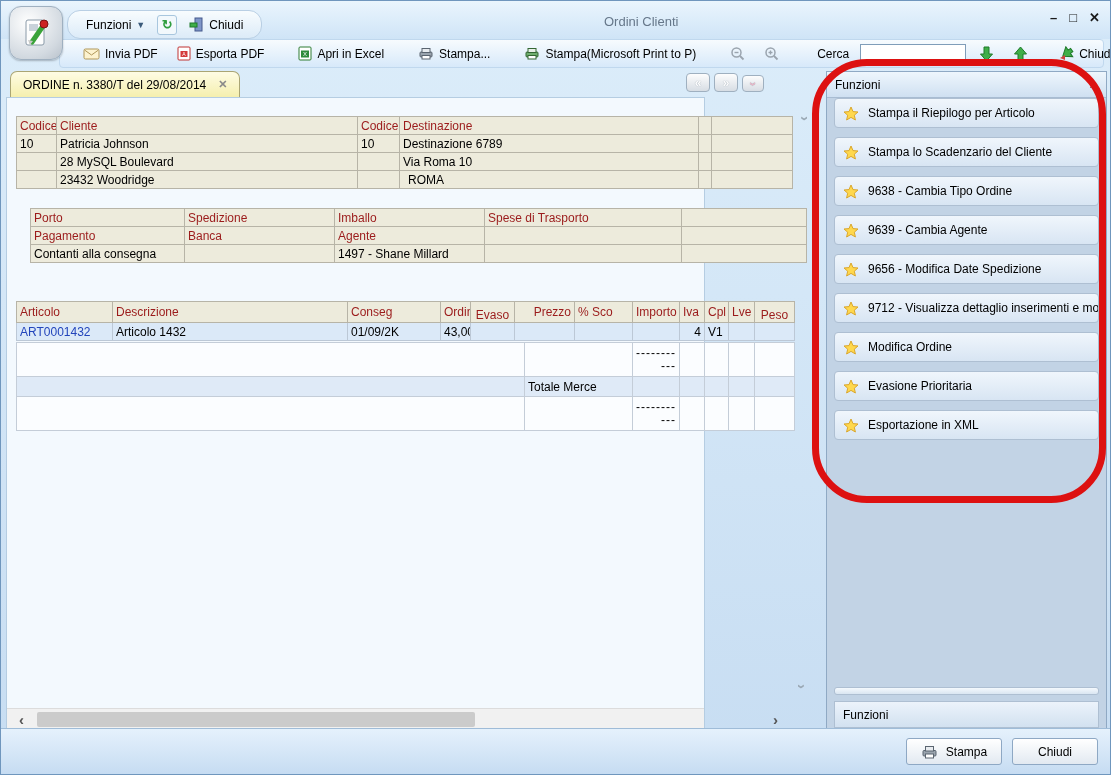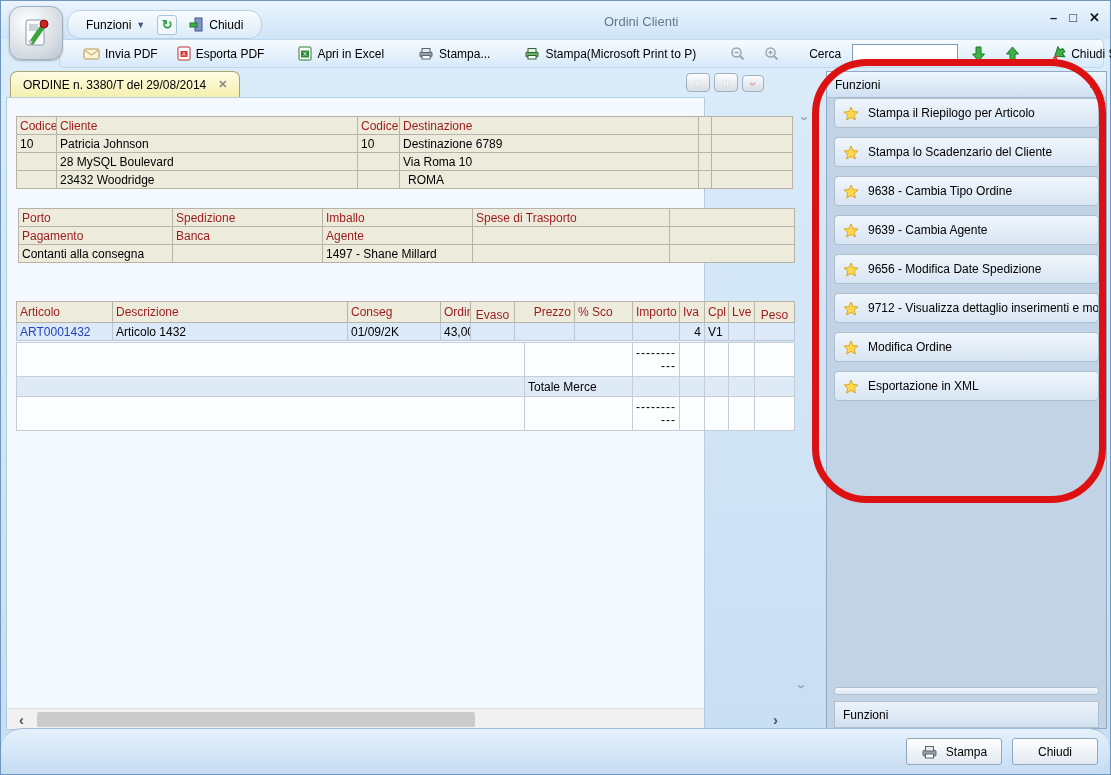--- a/index.html
+++ b/index.html
@@ -17,21 +17,21 @@
   .win-controls{position:absolute;right:10px;top:9px;display:flex;gap:12px;color:#1a1a1a;font-weight:bold;font-size:13px;}
   .win-controls span{cursor:default;}
 
   
   .toolbar{position:absolute;top:38px;left:58px;right:6px;height:27px;background:linear-gradient(#f7fbfe,#d7e9fa);border:1px solid #c0d8ee;border-radius:4px;display:flex;align-items:center;padding:0 6px;gap:7px;}
   .grip{width:4px;height:18px;background-image:radial-gradient(circle,#9ab4cc 1px,transparent 1.2px);background-size:4px 4px;margin-right:4px;}
   .tb-btn{display:flex;align-items:center;gap:5px;padding:3px 6px;border-radius:3px;white-space:nowrap;cursor:default;}
   .tb-sep{width:1px;height:20px;background:#b6cde2;margin:0 4px;}
   .search-input{width:98px;height:18px;border:1px solid #7f9db9;background:#fff;font:12px "Liberation Sans",sans-serif;padding:0 3px;}
   .push{margin-left:auto;}
-  .cerca-label{margin:0 4px 0 2px;}
+  .cerca-label{margin:0 4px 0 10px;}
 
   
   .tabstrip{position:absolute;left:5px;top:66px;width:813px;height:30px;}
   .tab{position:absolute;left:4px;bottom:0;height:25px;background:linear-gradient(#fefce4,#f5efae);border:1px solid #aaa574;border-bottom:none;border-radius:7px 7px 0 0;padding:0 12px;display:flex;align-items:center;gap:12px;}
   .tab-close{color:#8a8a8a;font-size:11px;font-weight:bold;}
   .tabnav{position:absolute;right:55px;bottom:5px;display:flex;gap:4px;align-items:flex-end;}
   .tabnav-btn{width:22px;height:17px;border:1px solid #9fb0c0;border-radius:4px;background:linear-gradient(#fdfdfd,#d7dde4);display:flex;align-items:center;justify-content:center;color:#ffffff;text-shadow:0 0 1px #8a96a2;font-weight:bold;font-size:12px;line-height:1;}
   .tabnav-btn.small{width:20px;height:15px;color:#e8b8c8;}
   .rot90{display:inline-block;transform:rotate(90deg);}
   .rotm90{display:inline-block;transform:rotate(-90deg);}
@@ -56,21 +56,21 @@
   
   .fpanel{position:absolute;left:825px;top:70px;width:281px;height:658px;background:#c2d3e5;border:1px solid #8fa9c4;box-sizing:border-box;}
   .fpanel-header{height:25px;background:linear-gradient(#eef6fd,#cfe0f1);border-bottom:1px solid #a8bcd2;display:flex;align-items:center;padding:0 8px;}
   .fpanel-header .hx{margin-left:auto;font-size:11px;color:#222;}
   .fitem{margin:0 7px 9px 7px;height:30px;box-sizing:border-box;background:linear-gradient(#f0f6fc,#d8e5f3);border:1px solid #aebfd2;border-radius:4px;display:flex;align-items:center;gap:9px;padding:0 8px;white-space:nowrap;overflow:hidden;cursor:default;}
   .fitem:first-of-type{margin-top:7px;}
   .fsplit{position:absolute;left:7px;right:7px;top:615px;height:8px;background:linear-gradient(#f4f9fd,#dae6f2);border:1px solid #aebfd2;border-radius:3px;box-sizing:border-box;}
   .ffoot{position:absolute;left:7px;right:7px;top:629px;height:27px;background:linear-gradient(#ecf3fb,#d2e1f0);border:1px solid #aebfd2;display:flex;align-items:center;padding:0 8px;box-sizing:border-box;}
 
   
-  .bottombar{position:absolute;left:0;right:0;bottom:0;height:45px;background:linear-gradient(#e5f1fc,#c6dcf2);border-top:1px solid #9fbcd8;border-radius:21px;}
+  .bottombar{position:absolute;left:0;right:0;bottom:0;height:45px;background:linear-gradient(#e5f1fc,#c6dcf2);border-top:1px solid #9fbcd8;}
   .btn{position:absolute;top:9px;height:27px;border:1px solid #8ea8c4;border-radius:3px;background:linear-gradient(#ffffff,#e2e9f1);display:flex;align-items:center;justify-content:center;gap:8px;box-sizing:border-box;cursor:default;}
   .btn-stampa{left:905px;width:96px;}
   .btn-chiudi{left:1011px;width:86px;}
 
   
   .annotation{position:absolute;left:811px;top:58px;width:294px;height:444px;border:7px solid #dd1111;border-radius:55px;pointer-events:none;z-index:50;box-sizing:border-box;}
 
   svg{display:block;}
 </style>
 </head>
@@ -277,21 +277,21 @@
         <td></td>
         <td>23432 Woodridge</td>
         <td></td>
         <td style="padding-left:8px;">ROMA</td>
         <td></td>
             <td></td>
       </tr>
     </tbody>
       </table>
 
-    <table class="grid" style="left:11px;top:110px;width:776px;">
+    <table class="grid" style="left:23px;top:110px;width:776px;">
       <colgroup>
           <col style="width:154px">
           <col style="width:150px">
           <col style="width:150px">
           <col style="width:197px">
           <col style="width:125px">
         </colgroup>
       <tbody>
           <tr>
         <td class="hdr">Porto</td>
@@ -482,20 +482,28 @@
           </svg>
         </span>
       <span>Modifica Ordine</span>
     </div>
     <div class="fitem">
       <span>
           <svg width="16" height="15" viewBox="0 0 16 15">
             <polygon points="8,1 10,5.6 15,6 11.3,9.2 12.4,14 8,11.4 3.6,14 4.7,9.2 1,6 6,5.6" fill="#ffd84d" stroke="#d9a62e"></polygon>
           </svg>
         </span>
+      <span>Evasione Prioritaria</span>
+    </div>
+    <div class="fitem">
+      <span>
+          <svg width="16" height="15" viewBox="0 0 16 15">
+            <polygon points="8,1 10,5.6 15,6 11.3,9.2 12.4,14 8,11.4 3.6,14 4.7,9.2 1,6 6,5.6" fill="#ffd84d" stroke="#d9a62e"></polygon>
+          </svg>
+        </span>
       <span>Esportazione in XML</span>
     </div>
 
     <div class="fsplit"></div>
     <div class="ffoot">
       <span>Funzioni</span>
     </div>
   </div>
 
   <div class="bottombar">

